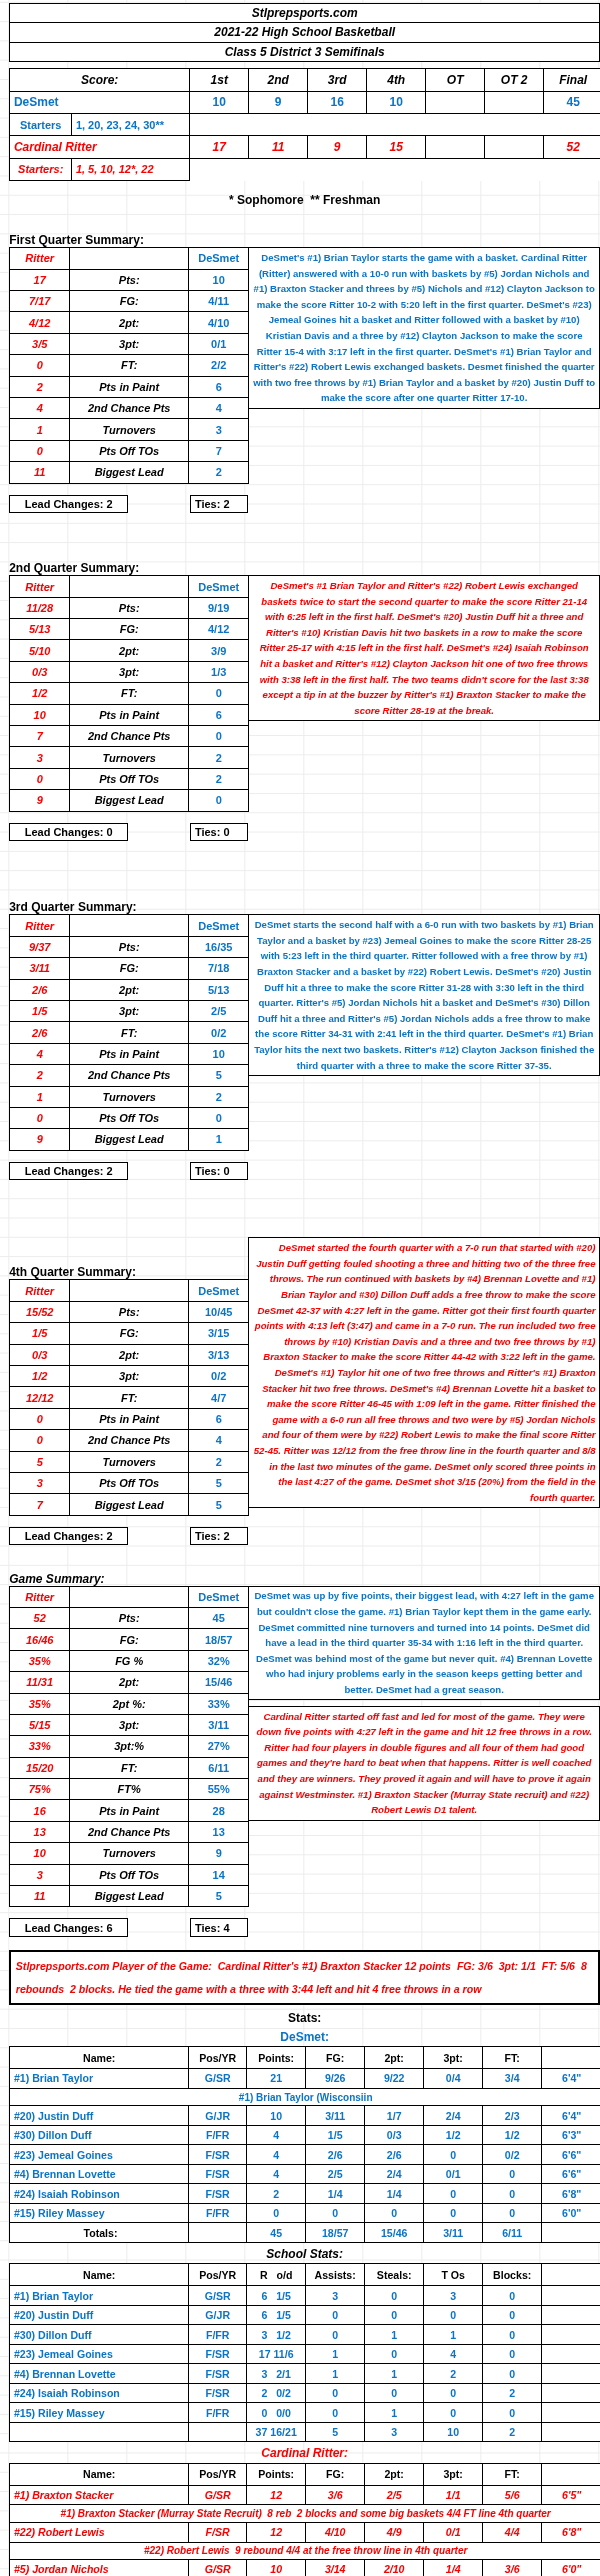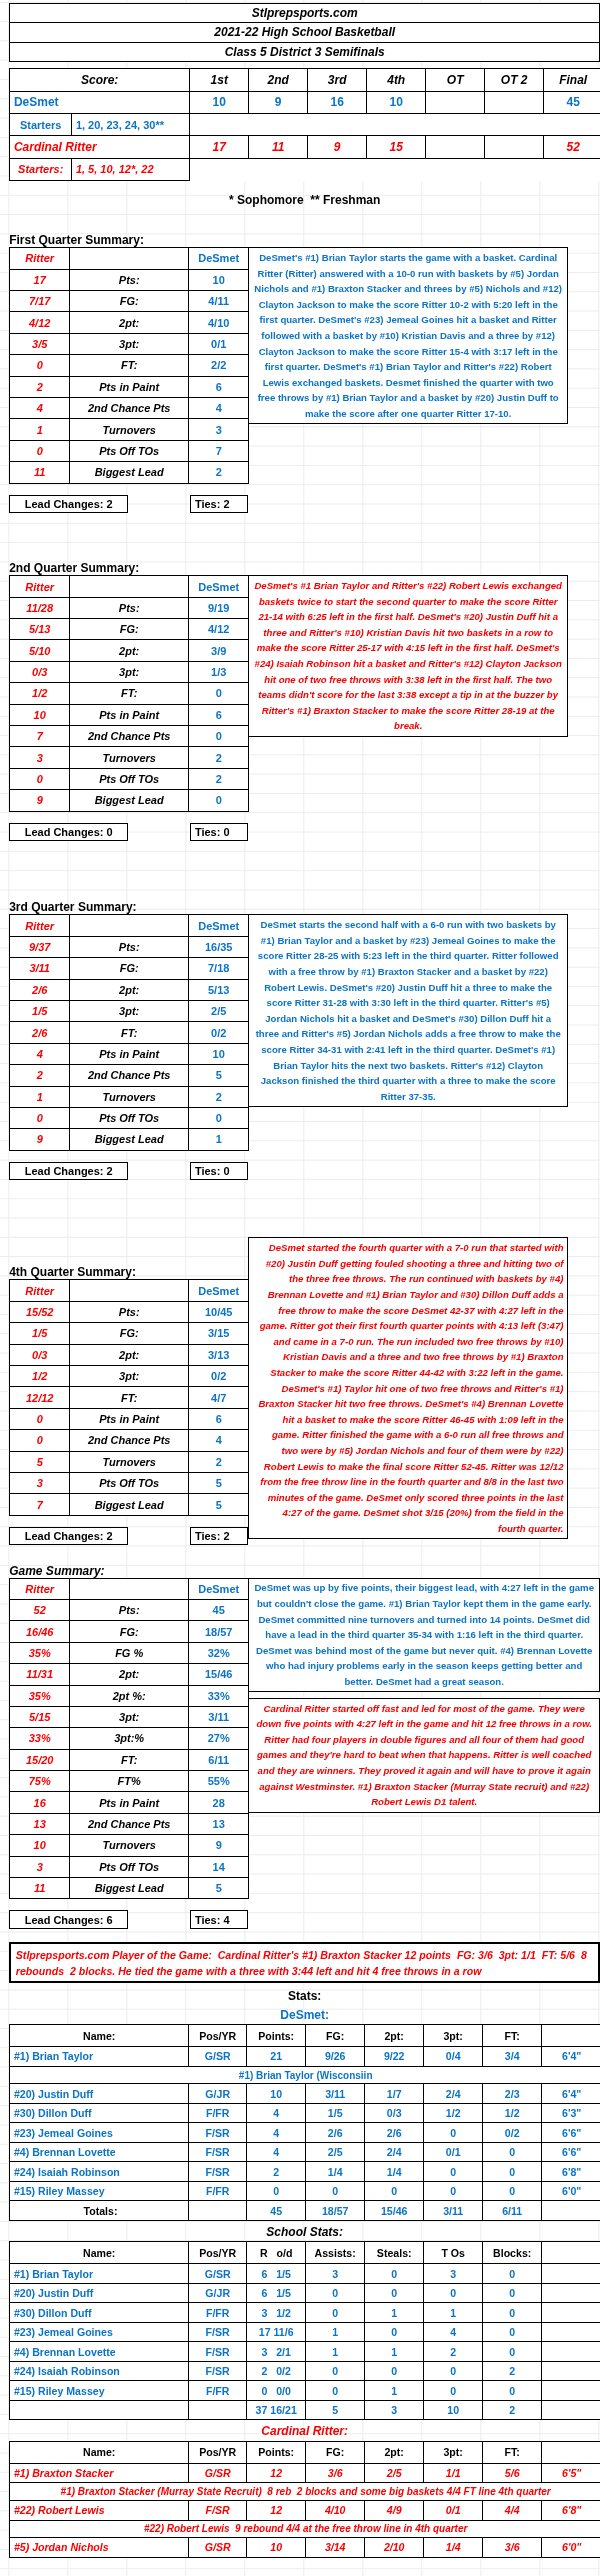--- a/index.html
+++ b/index.html
@@ -41,36 +41,36 @@
   
   .qtitle{font-size:12px;height:18.4px;display:flex;align-items:flex-end;}
   .qtitle.it{font-style:italic;}
   .qbody{display:flex;align-items:flex-start;}
   .qleft{width:239px;flex:none;}
   .qt{width:239px;}
   .qt td{border:1.4px solid #000;height:18.4px;text-align:center;font-size:11px;}
   .qt td.rv{color:var(--red);font-style:italic;}
   .qt td.dv{color:var(--blue);}
   .qt td.lbl{font-style:italic;}
-  .narr{width:320px;flex:none;box-sizing:border-box;border:1.8px solid #000;background:#fff;
+  .narr{width:352px;flex:none;box-sizing:border-box;border:1.8px solid #000;background:#fff;
     padding:1.8px 3.7px;text-align:center;font-size:9.6px;line-height:15.6px;white-space:normal;}
   .narr.blue{color:var(--blue);}
   .narr.red{color:var(--red);font-style:italic;}
   .narr.pullup{margin-top:-42px;text-align:right;}
   .narrcol{display:flex;flex-direction:column;gap:5.5px;width:352px;flex:none;}
   .narrcol .narr{width:352px;}
   .leadrow{display:flex;margin-top:11px;}
   .leadbox{border:1.8px solid #000;background:#fff;width:119px;height:18.4px;box-sizing:border-box;
     display:flex;align-items:center;justify-content:center;font-size:11px;}
   .tiesbox{border:1.8px solid #000;background:#fff;width:58px;height:18.4px;box-sizing:border-box;
     margin-left:62px;display:flex;align-items:center;padding-left:3.7px;font-size:11px;}
 
   
   .potg{margin-top:13px;border:2.8px solid #000;background:#fff;padding:2.8px 4.6px;
-    color:var(--red);font-style:italic;font-size:10.6px;line-height:16px;white-space:pre-wrap;text-align:left;}
+    color:var(--red);font-style:italic;font-size:10.6px;line-height:23px;white-space:pre-wrap;text-align:left;}
 
   
   .subt{text-align:center;font-size:12px;height:18.4px;display:flex;align-items:center;justify-content:center;}
   .subt.blue{color:var(--blue);}
   .subt.red{color:var(--red);font-style:italic;}
   .subt.it{font-style:italic;}
   .pt{width:591px;}
   .pt td{border:1.4px solid #000;height:16.5px;text-align:center;font-size:10.6px;}
   .pt .phead td{height:19.3px;color:#000;font-style:normal;}
   .pt td.nm{text-align:left;padding-left:3.7px;}
@@ -464,21 +464,21 @@
         </table>
         <div class="leadrow">
           <div class="leadbox">Lead Changes: 2</div>
           <div class="tiesbox">Ties: 2</div>
         </div>
       </div>
       <div class="narr red pullup">DeSmet started the fourth quarter with a 7-0 run that started with #20) Justin Duff getting fouled shooting a three and hitting two of the three free throws. The run continued with baskets by #4) Brennan Lovette and #1) Brian Taylor and #30) Dillon Duff adds a free throw to make the score DeSmet 42-37 with 4:27 left in the game. Ritter got their first fourth quarter points with 4:13 left (3:47) and came in a 7-0 run. The run included two free throws by #10) Kristian Davis and a three and two free throws by #1) Braxton Stacker to make the score Ritter 44-42 with 3:22 left in the game. DeSmet's #1) Taylor hit one of two free throws and Ritter's #1) Braxton Stacker hit two free throws. DeSmet's #4) Brennan Lovette hit a basket to make the score Ritter 46-45 with 1:09 left in the game. Ritter finished the game with a 6-0 run all free throws and two were by #5) Jordan Nichols and four of them were by #22) Robert Lewis to make the final score Ritter 52-45. Ritter was 12/12 from the free throw line in the fourth quarter and 8/8 in the last two minutes of the game. DeSmet only scored three points in the last 4:27 of the game. DeSmet shot 3/15 (20%) from the field in the fourth quarter.</div>
     </div>
   </div>
 
-  <div class="qsec" style="margin-top:14px">
+  <div class="qsec" style="margin-top:22px">
     <div class="qtitle it">Game Summary:</div>
     <div class="qbody">
       <div class="qleft">
         <table class="qt">
           <colgroup>
                 <col style="width:60px">
                 <col style="width:119px">
                 <col style="width:60px">
               </colgroup>
           <tbody>

